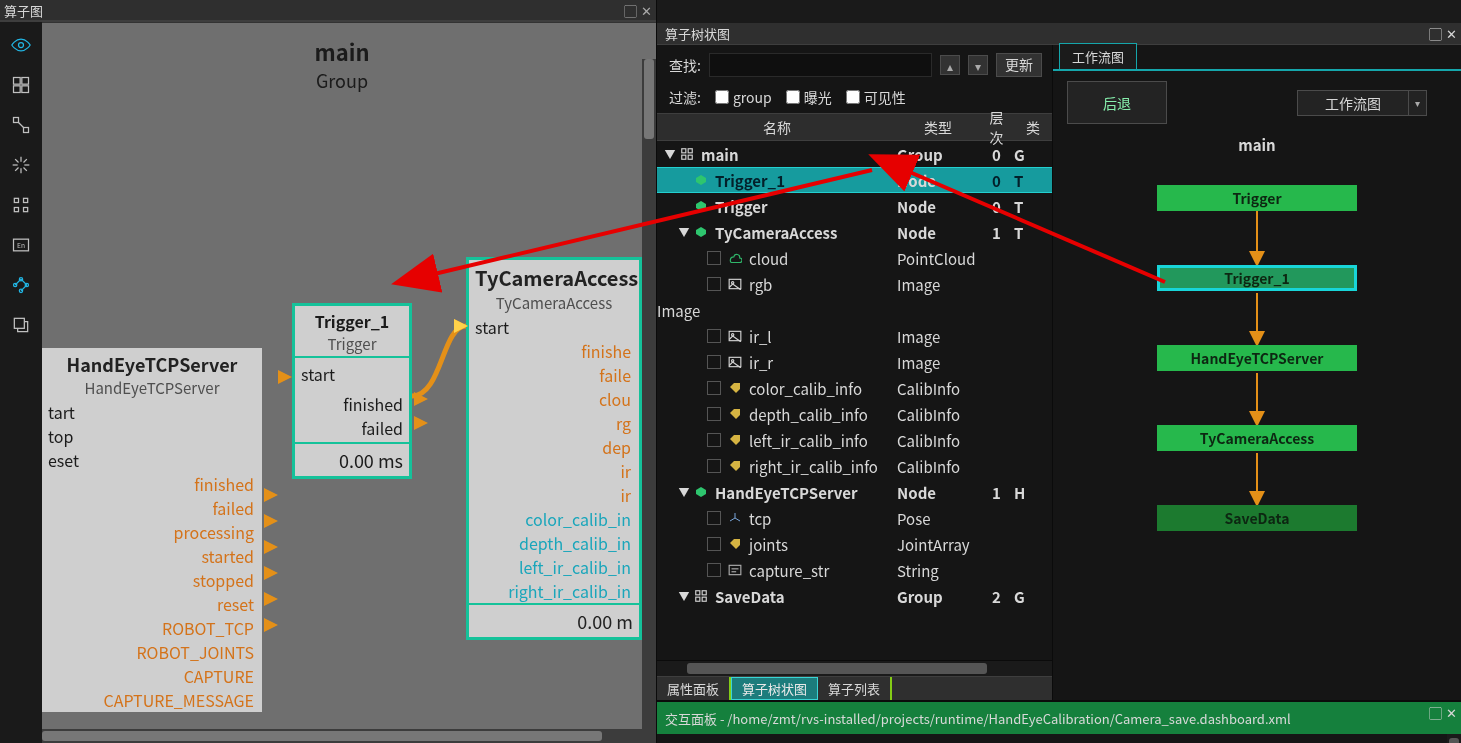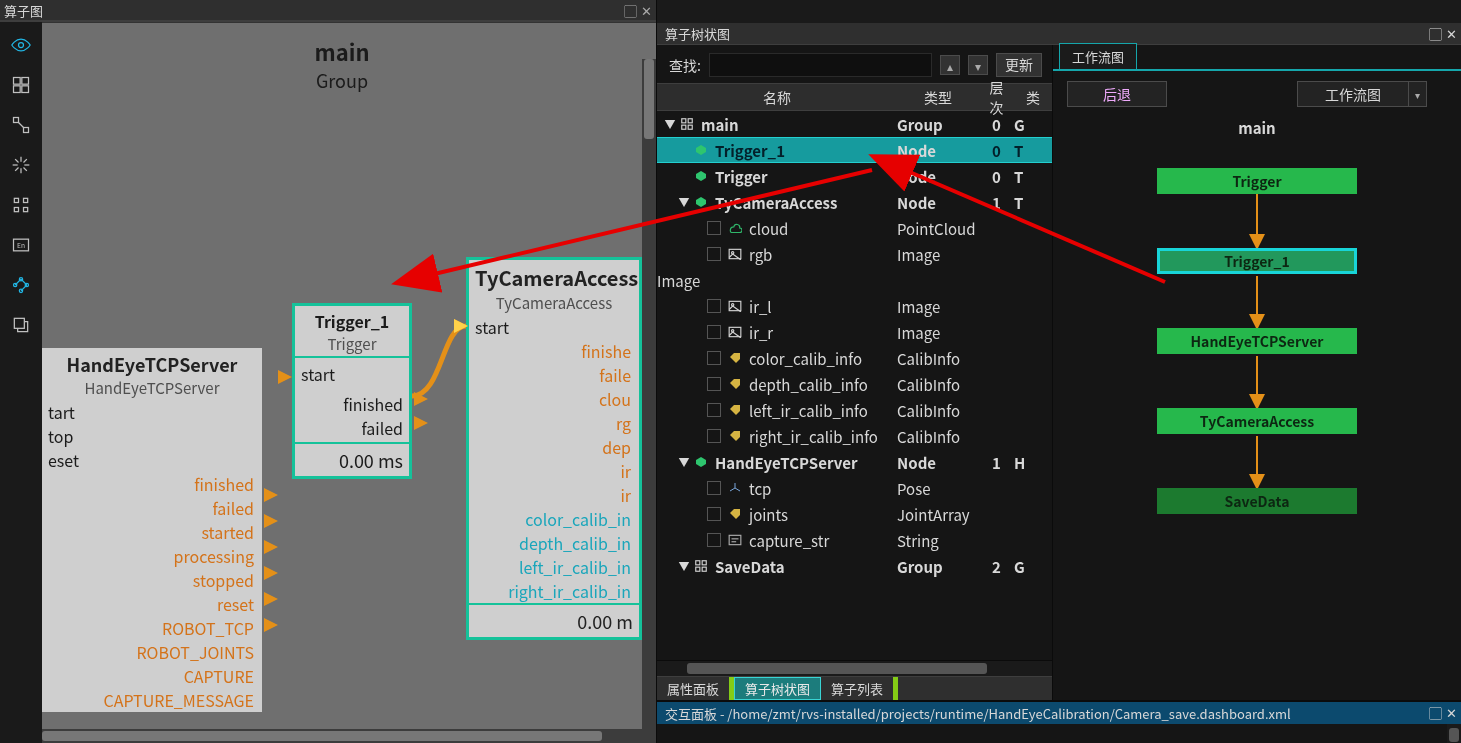--- a/index.html
+++ b/index.html
@@ -71,43 +71,43 @@
   .row-ic.node { color:#2ec56e;}
   .row-ic.tag { color:#d6b442;}
   .row-ic.pc { color:#2fb76a;}
   .row-ic.img { color:#d0d0d0;}
   .row-ic.pose { color:#7aa6da;}
   .row-ic.str { color:#aaa;}
   .chk { width:14px; height:14px; border:1px solid #555; display:inline-block; margin-right:4px; background:#151515;}
   .tree-hscroll { height:16px; background:#1a1a1a; position:relative; border-top:1px solid #0b0b0b;}
   .tree-hscroll .th { position:absolute; top:2px; bottom:2px; left:30px; width:300px; background:#555; border-radius:3px;}
   .bottom-tabs { height:24px; background:#2f2f2f; border-top:1px solid #3e3e3e; display:flex; align-items:center; font-size:13px;}
-  .bottom-tabs div { padding:0 10px; height:100%; display:flex; align-items:center; cursor:pointer; border-right:5px solid #84cc16;}
+  .bottom-tabs div { padding:0 10px; height:100%; display:flex; align-items:center; cursor:pointer; border-right:2px solid #84cc16;}
   .bottom-tabs div.active { background:#1c7c7c; color:#e8e8e8; border:1px solid #3ad4d4;}
   
   .wf-tab-row { height:26px; display:flex; align-items:flex-end; padding-left:6px; border-bottom:2px solid #15a6ab;}
   .wf-tab { background:#323232; border:1px solid #4b4b4b; border-bottom:none; padding:3px 12px; font-size:13px; cursor:pointer;}
   .wf-tab.active { background:#1b1b1b; border:1px solid #15a6ab; border-bottom:none;}
   .wf-toolbar { display:flex; align-items:center; padding:10px 14px 0 14px; gap:130px;}
-  .wf-toolbar .btn { text-align:center; border:1px solid #4b4b4b; color:#f0abfc; height:26px; display:flex; align-items:center; justify-content:center; cursor:pointer; background:#232323;}
+  .wf-toolbar .btn { text-align:center; border:1px solid #4b4b4b; color:#86efac; height:43px; display:flex; align-items:center; justify-content:center; cursor:pointer; background:#232323;}
   .wf-toolbar .btn.back { width:100px;}
   .wf-toolbar .select { width:130px; display:flex;}
   .wf-toolbar .select .val { flex:1; border:1px solid #4b4b4b; height:26px; display:flex; align-items:center; justify-content:center; background:#232323;}
   .wf-toolbar .select .dd { width:18px; border:1px solid #4b4b4b; border-left:none; height:26px; background:#232323; display:flex; align-items:center; justify-content:center; font-size:10px; color:#aaa;}
   .wf-title { text-align:center; font-size:15px; padding:10px 0 30px 0; font-weight:600;}
   .wf-nodes { width:100%; position:relative; height:420px;}
   .wfn { position:absolute; left:50%; transform:translateX(-50%); width:200px; height:26px;
     display:flex; align-items:center; justify-content:center; font-size:14px; font-weight:600;
     color:#0d2712; background:#26b84c; cursor:pointer;}
   .wfn.sel { background:#22985c; border:3px solid #18d5d8; }
   .wfn.dark { background:#1c7a2f; }
   .wf-nodes svg { position:absolute; left:0; top:0; width:100%; height:100%; pointer-events:none;}
   
   .inter-panel { height:66px; display:flex; flex-direction:column; border-top:2px solid #0b0b0b;}
-  .inter-panel .ip-hdr { height:22px; background:#0c4a6e; display:flex; align-items:center; padding:0 8px; font-size:13px; position:relative;}
+  .inter-panel .ip-hdr { height:32px; background:#15803d; display:flex; align-items:center; padding:0 8px; font-size:13px; position:relative;}
   .inter-panel .ip-hdr .hdr-icons { position:absolute; right:4px; top:1px; display:flex; gap:4px;}
   .inter-panel .ip-body { flex:1; background:#151515; position:relative;}
   .inter-panel .ip-scroll { position:absolute; right:0; top:0; bottom:0; width:14px; background:#1a1a1a;}
   .inter-panel .ip-scroll .th { position:absolute; left:2px; right:2px; top:4px; height:14px; background:#555; border-radius:3px;}
   
   svg.annot { position:absolute; left:0; top:0; width:1461px; height:743px; pointer-events:none; z-index:500;}
 </style>
 </head>
 <body>
 
@@ -198,22 +198,22 @@
           <div class="ghdr">HandEyeTCPServer</div>
           <div class="gsub">HandEyeTCPServer</div>
           <div class="gports" id="srv-in">
               <div>tart</div>
               <div>top</div>
               <div>eset</div>
             </div>
           <div class="sigout" id="srv-sig">
               <div>finished</div>
               <div>failed</div>
+              <div>processing</div>
               <div>started</div>
-              <div>processing</div>
               <div>stopped</div>
               <div>reset</div>
             </div>
           <div class="dataout" id="srv-data">
               <div>ROBOT_TCP</div>
               <div>ROBOT_JOINTS</div>
               <div>CAPTURE</div>
               <div>CAPTURE_MESSAGE</div>
             </div>
         </div>
@@ -300,20 +300,35 @@
     </div>
     <div class="tree-body" style="flex:1;">
 
       <div class="tree-left">
         <div class="search-row">
           <span class="lab">查找:</span>
           <input type="text" style="">
           <div class="sq">▴</div>
           <div class="sq">▾</div>
           <div class="btn-upd">更新</div>
+        </div>
+        <div class="filter-row">
+          <span class="lab">过滤:</span>
+          <label>
+              <input type="checkbox" style="">
+              <span>group</span>
+            </label>
+          <label>
+              <input type="checkbox" style="">
+              <span>曝光</span>
+            </label>
+          <label>
+              <input type="checkbox" style="">
+              <span>可见性</span>
+            </label>
         </div>
         <div class="tree-cols">
           <div class="col-name">名称</div>
           <div class="col-type">类型</div>
           <div class="col-lvl">层次</div>
           <div class="col-x">类</div>
         </div>
         <div class="tree-list" id="tree-list">
             <div class="tree-row bold">
               <div class="cell-name">

